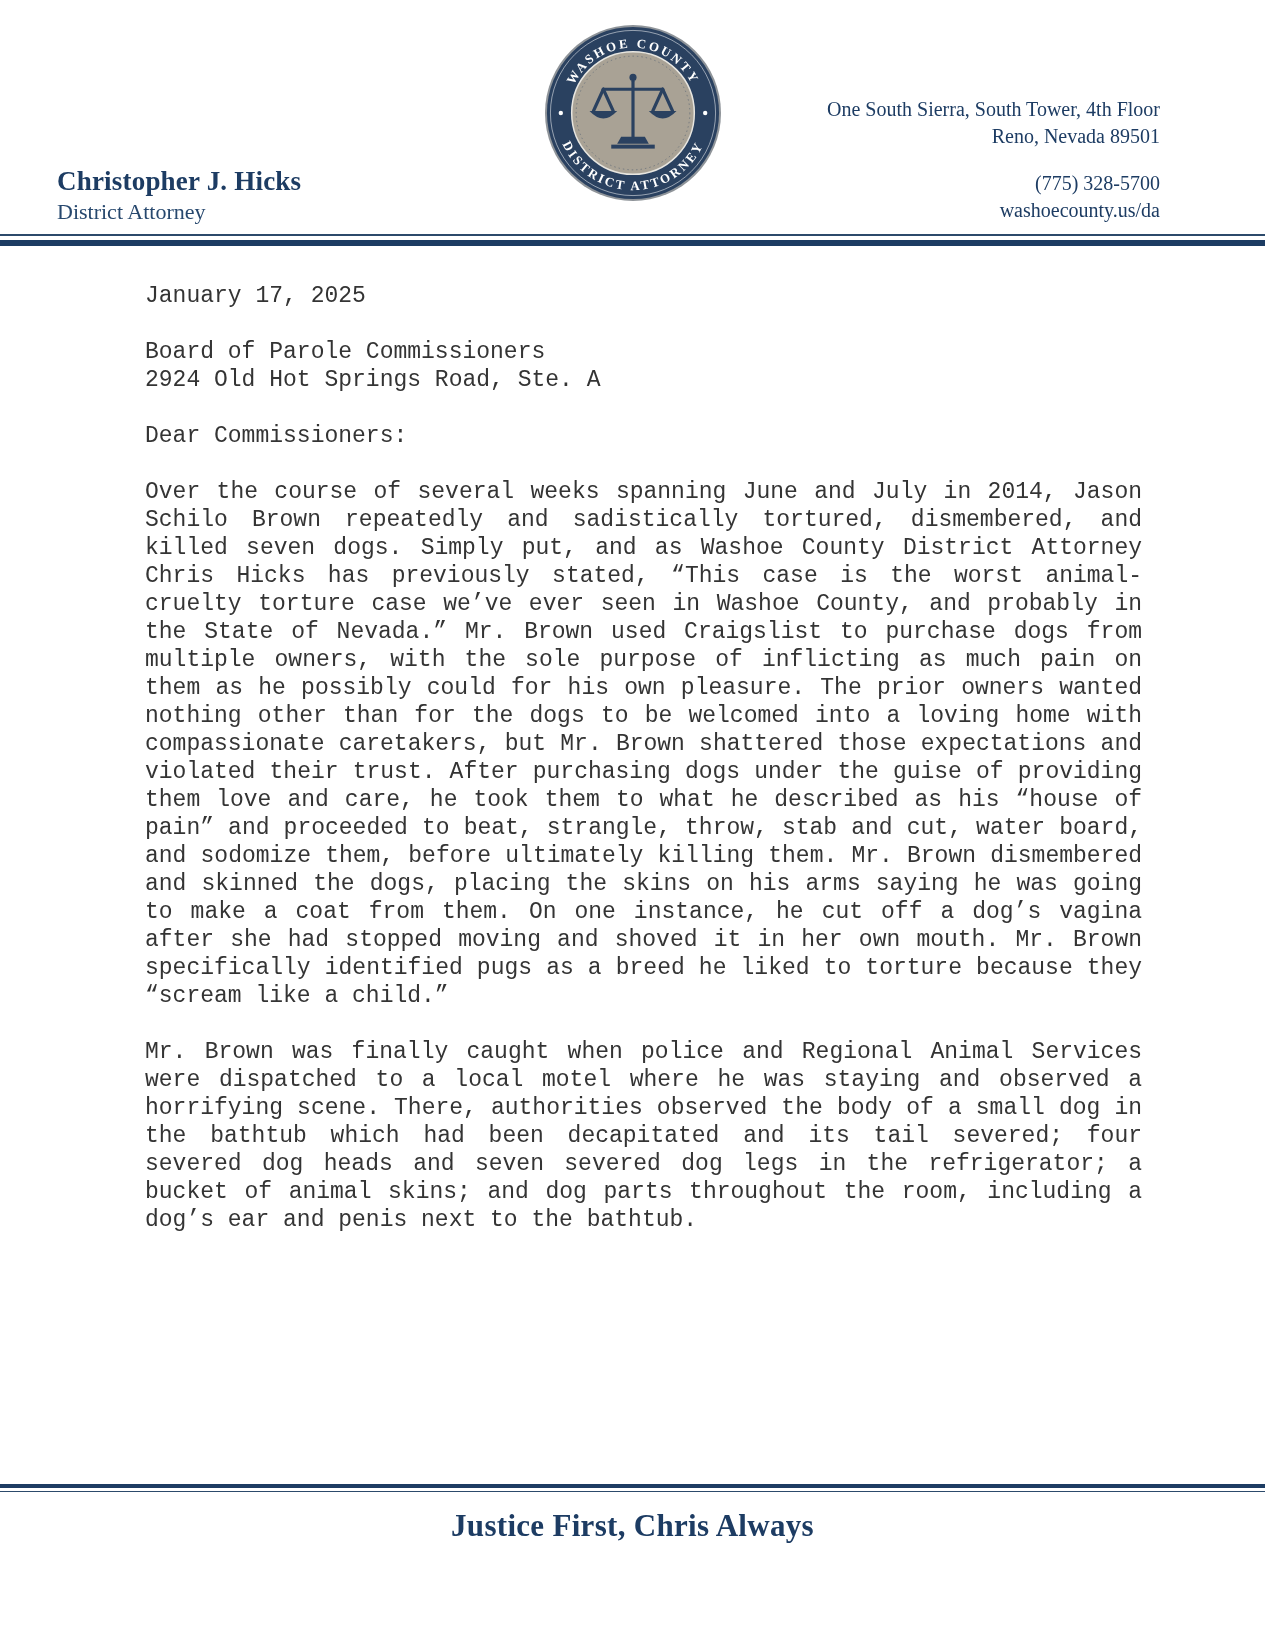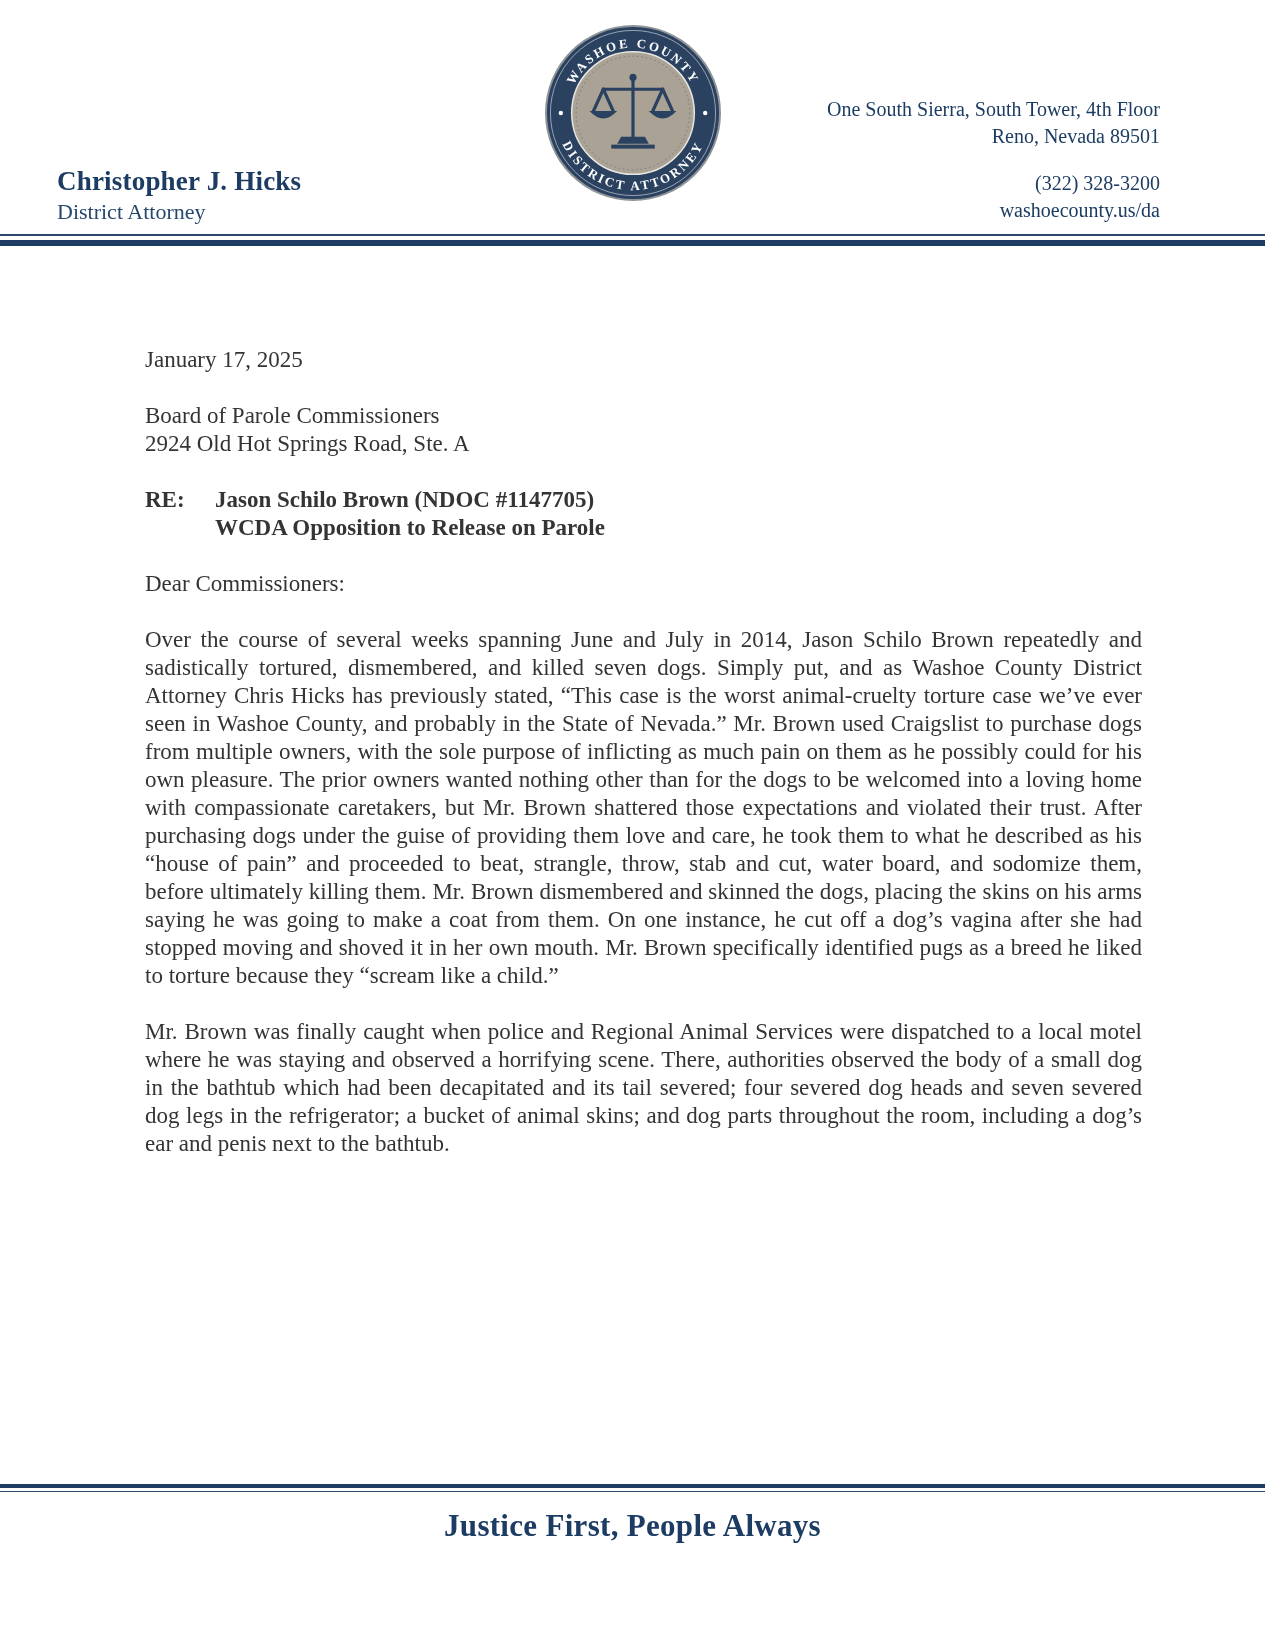--- a/index.html
+++ b/index.html
@@ -36,22 +36,22 @@
   .contact-gap { height: 20px; }
 
   
   .header-rule { margin: 0; }
   .rule-thin { height: 2px; background: #2c4a6b; }
   .rule-gap { height: 4px; background: #ffffff; }
   .rule-thick { height: 6px; background: #1d3c63; }
 
   
   .letter-body {
-    padding: 100px 123px 0 145px;
-    font-family: Liberation Serif, serif;
+    padding: 36px 123px 0 145px;
+    font-family: Liberation Mono, monospace;
     font-size: 23px;
     line-height: 28px;
     color: #343434;
   }
   .date-line { margin: 0 0 28px 0; }
   .recipient-block { margin: 13px 0 28px 0; }
   .re-block { display: flex; font-weight: bold; margin: 0 0 28px 0; }
   .re-label { flex: 0 0 70px; }
   .salutation { margin: 6px 0 28px 0; }
   .para { margin: 0 0 28px 0; text-align: justify; }
@@ -115,55 +115,48 @@
         <path d="M106,88 Q120,103 134,88 Z" fill="#2a4160"></path>
         <path d="M78,114 L102,114 L106,121 L74,121 Z" fill="#2a4160"></path>
         <rect x="68" y="122" width="44" height="4" fill="#2a4160"></rect>
       </svg>
     </div>
 
     <div class="contact-block">
       <div>One South Sierra, South Tower, 4th Floor</div>
       <div>Reno, Nevada 89501</div>
       <div class="contact-gap"></div>
-      <div>(322) 328-3200</div>
+      <div>(775) 328-5700</div>
       <div>washoecounty.us/da</div>
     </div>
   </header>
 
   <div class="header-rule">
     <div class="rule-thin"></div>
     <div class="rule-gap"></div>
     <div class="rule-thick"></div>
   </div>
 
   <main class="letter-body">
     <p class="date-line">January 17, 2025</p>
 
     <div class="recipient-block">
       <div>Board of Parole Commissioners</div>
       <div>2924 Old Hot Springs Road, Ste. A</div>
     </div>
 
-    <div class="re-block">
-      <div class="re-label">RE:</div>
-      <div class="re-lines">
-        <div>Jason Schilo Brown (NDOC #1147705)</div>
-        <div>WCDA Opposition to Release on Parole</div>
-      </div>
-    </div>
 
     <p class="salutation">Dear Commissioners:</p>
 
     <p class="para">Over the course of several weeks spanning June and July in 2014, Jason Schilo Brown repeatedly and sadistically tortured, dismembered, and killed seven dogs. Simply put, and as Washoe County District Attorney Chris Hicks has previously stated, “This case is the worst animal-cruelty torture case we’ve ever seen in Washoe County, and probably in the State of Nevada.” Mr. Brown used Craigslist to purchase dogs from multiple owners, with the sole purpose of inflicting as much pain on them as he possibly could for his own pleasure. The prior owners wanted nothing other than for the dogs to be welcomed into a loving home with compassionate caretakers, but Mr. Brown shattered those expectations and violated their trust. After purchasing dogs under the guise of providing them love and care, he took them to what he described as his “house of pain” and proceeded to beat, strangle, throw, stab and cut, water board, and sodomize them, before ultimately killing them. Mr. Brown dismembered and skinned the dogs, placing the skins on his arms saying he was going to make a coat from them. On one instance, he cut off a dog’s vagina after she had stopped moving and shoved it in her own mouth. Mr. Brown specifically identified pugs as a breed he liked to torture because they “scream like a child.”</p>
     <p class="para">Mr. Brown was finally caught when police and Regional Animal Services were dispatched to a local motel where he was staying and observed a horrifying scene. There, authorities observed the body of a small dog in the bathtub which had been decapitated and its tail severed; four severed dog heads and seven severed dog legs in the refrigerator; a bucket of animal skins; and dog parts throughout the room, including a dog’s ear and penis next to the bathtub.</p>
   </main>
 
   <footer class="footer">
     <div>
       <div class="footer-rule-thick"></div>
       <div class="footer-rule-gap"></div>
       <div class="footer-rule-thin"></div>
     </div>
-    <div class="motto">Justice First, People Always</div>
+    <div class="motto">Justice First, Chris Always</div>
   </footer>
 
 </div>
 
 </body></html>

